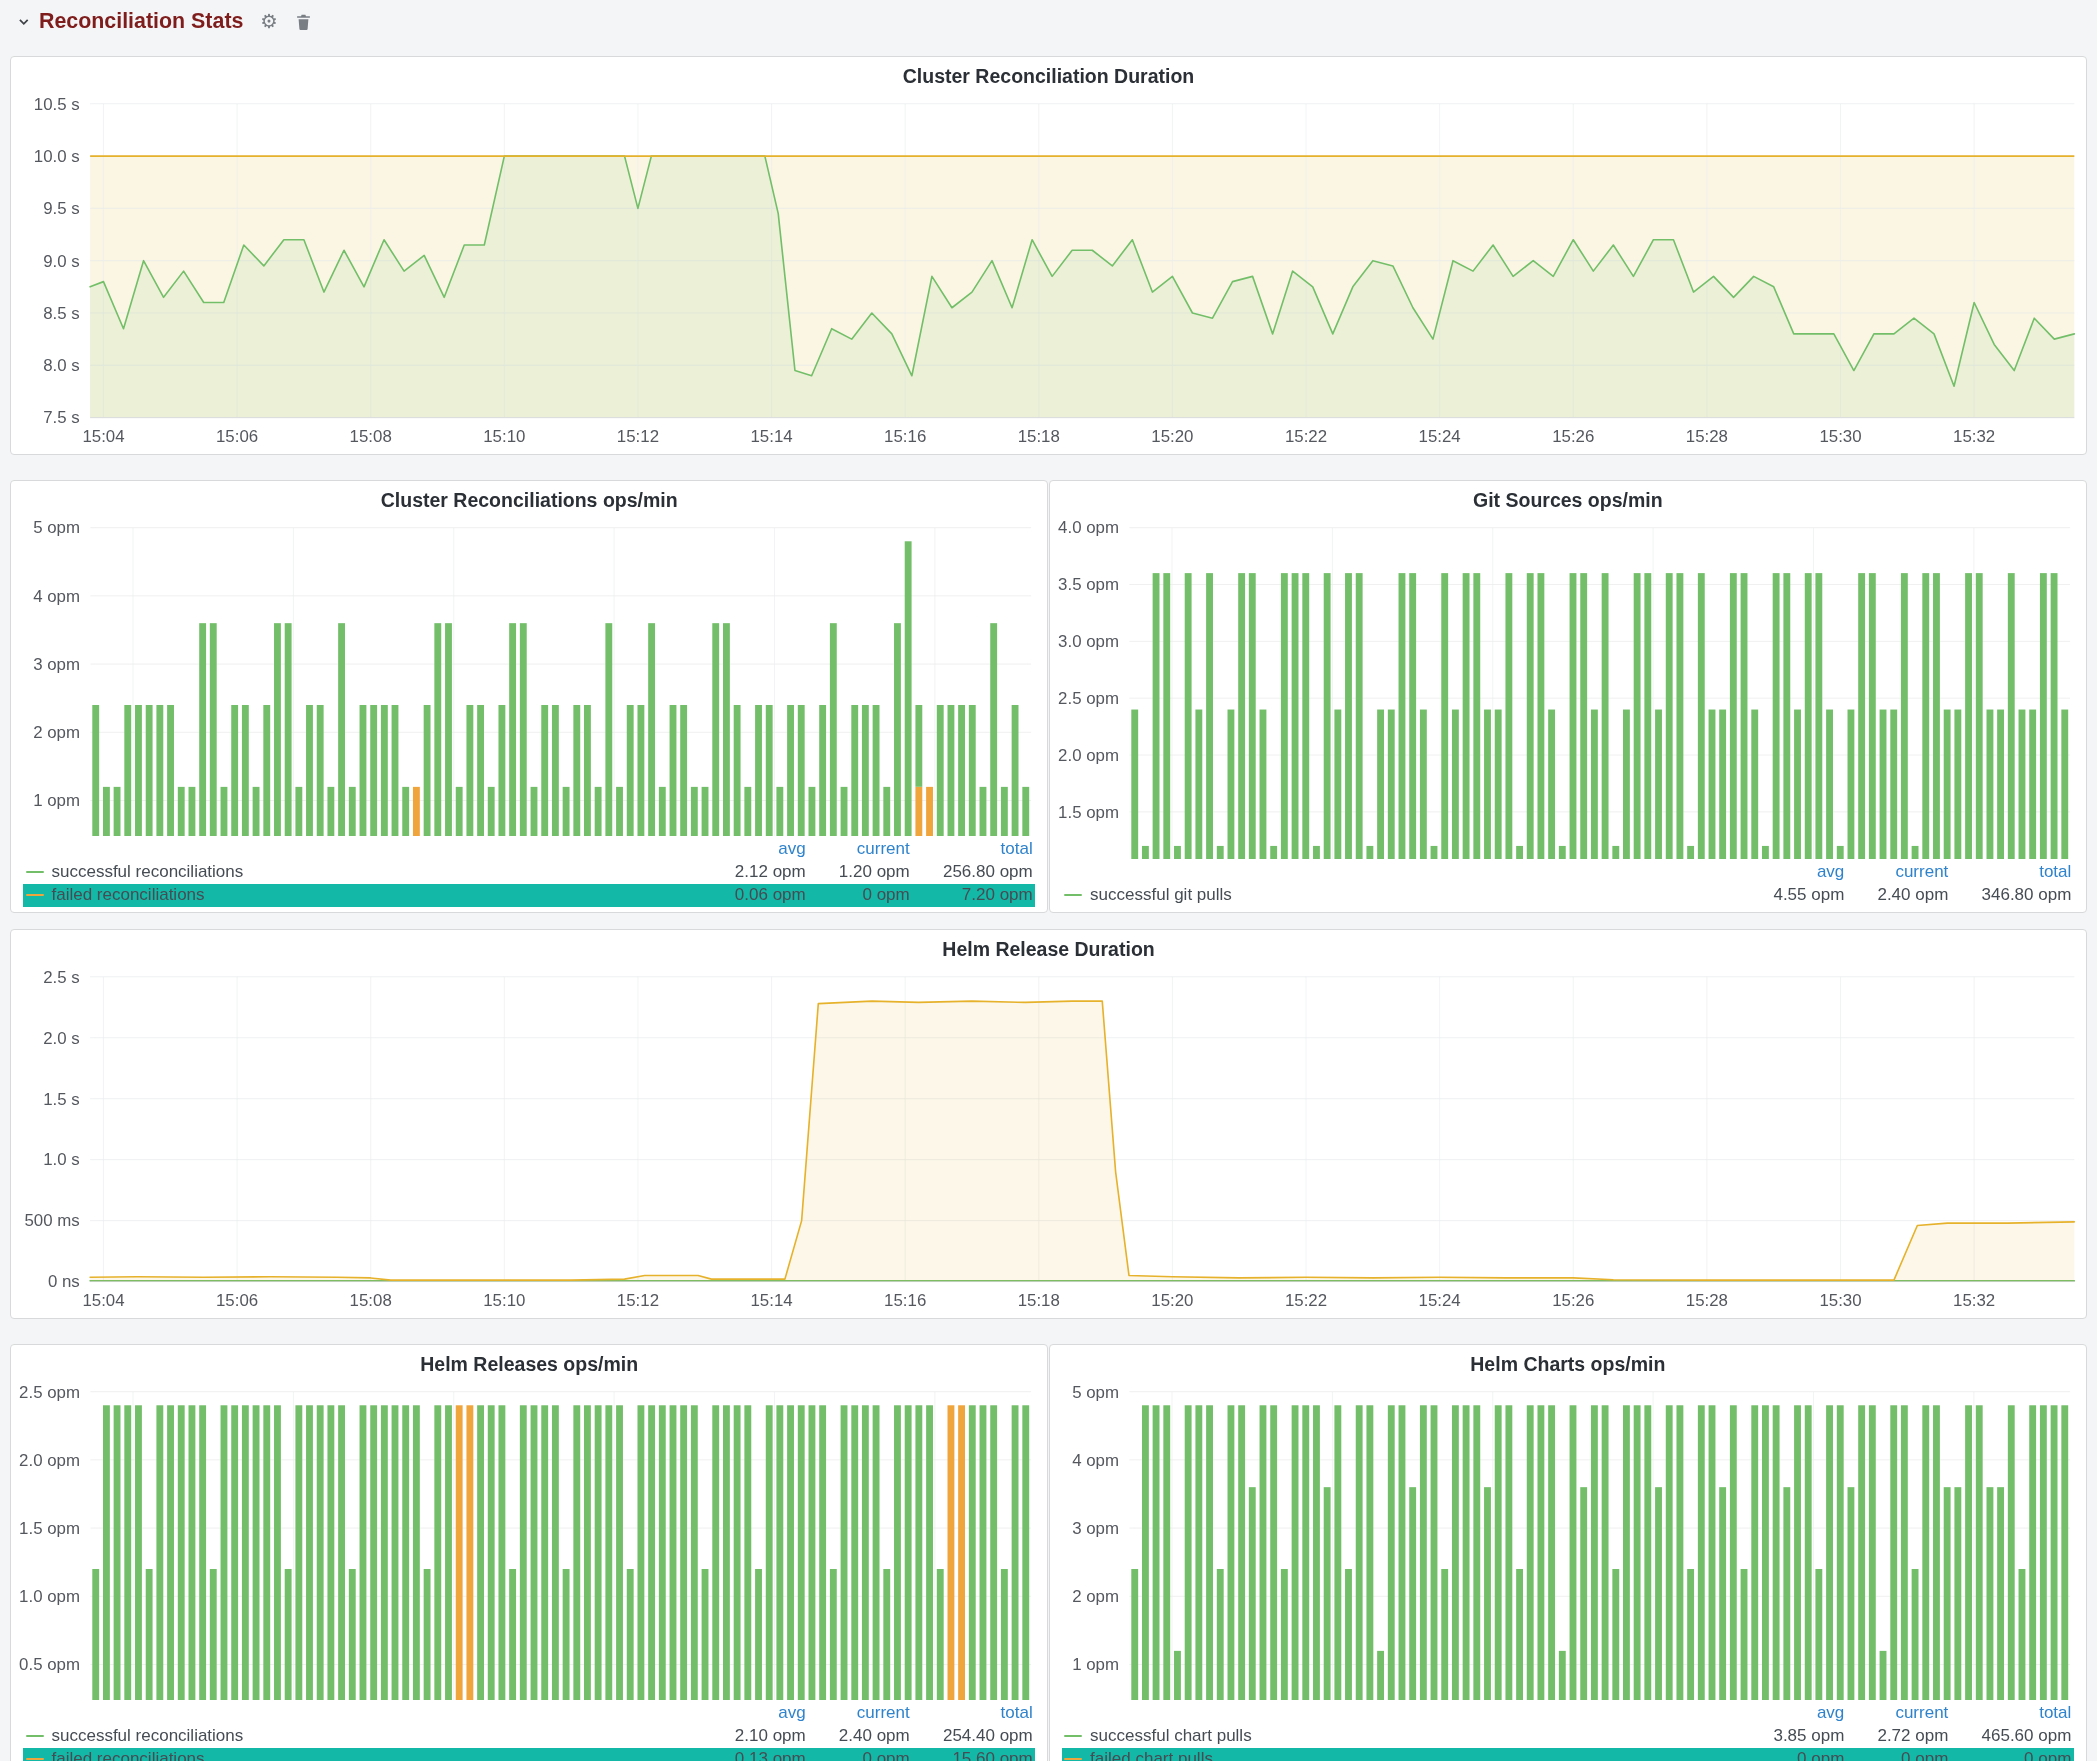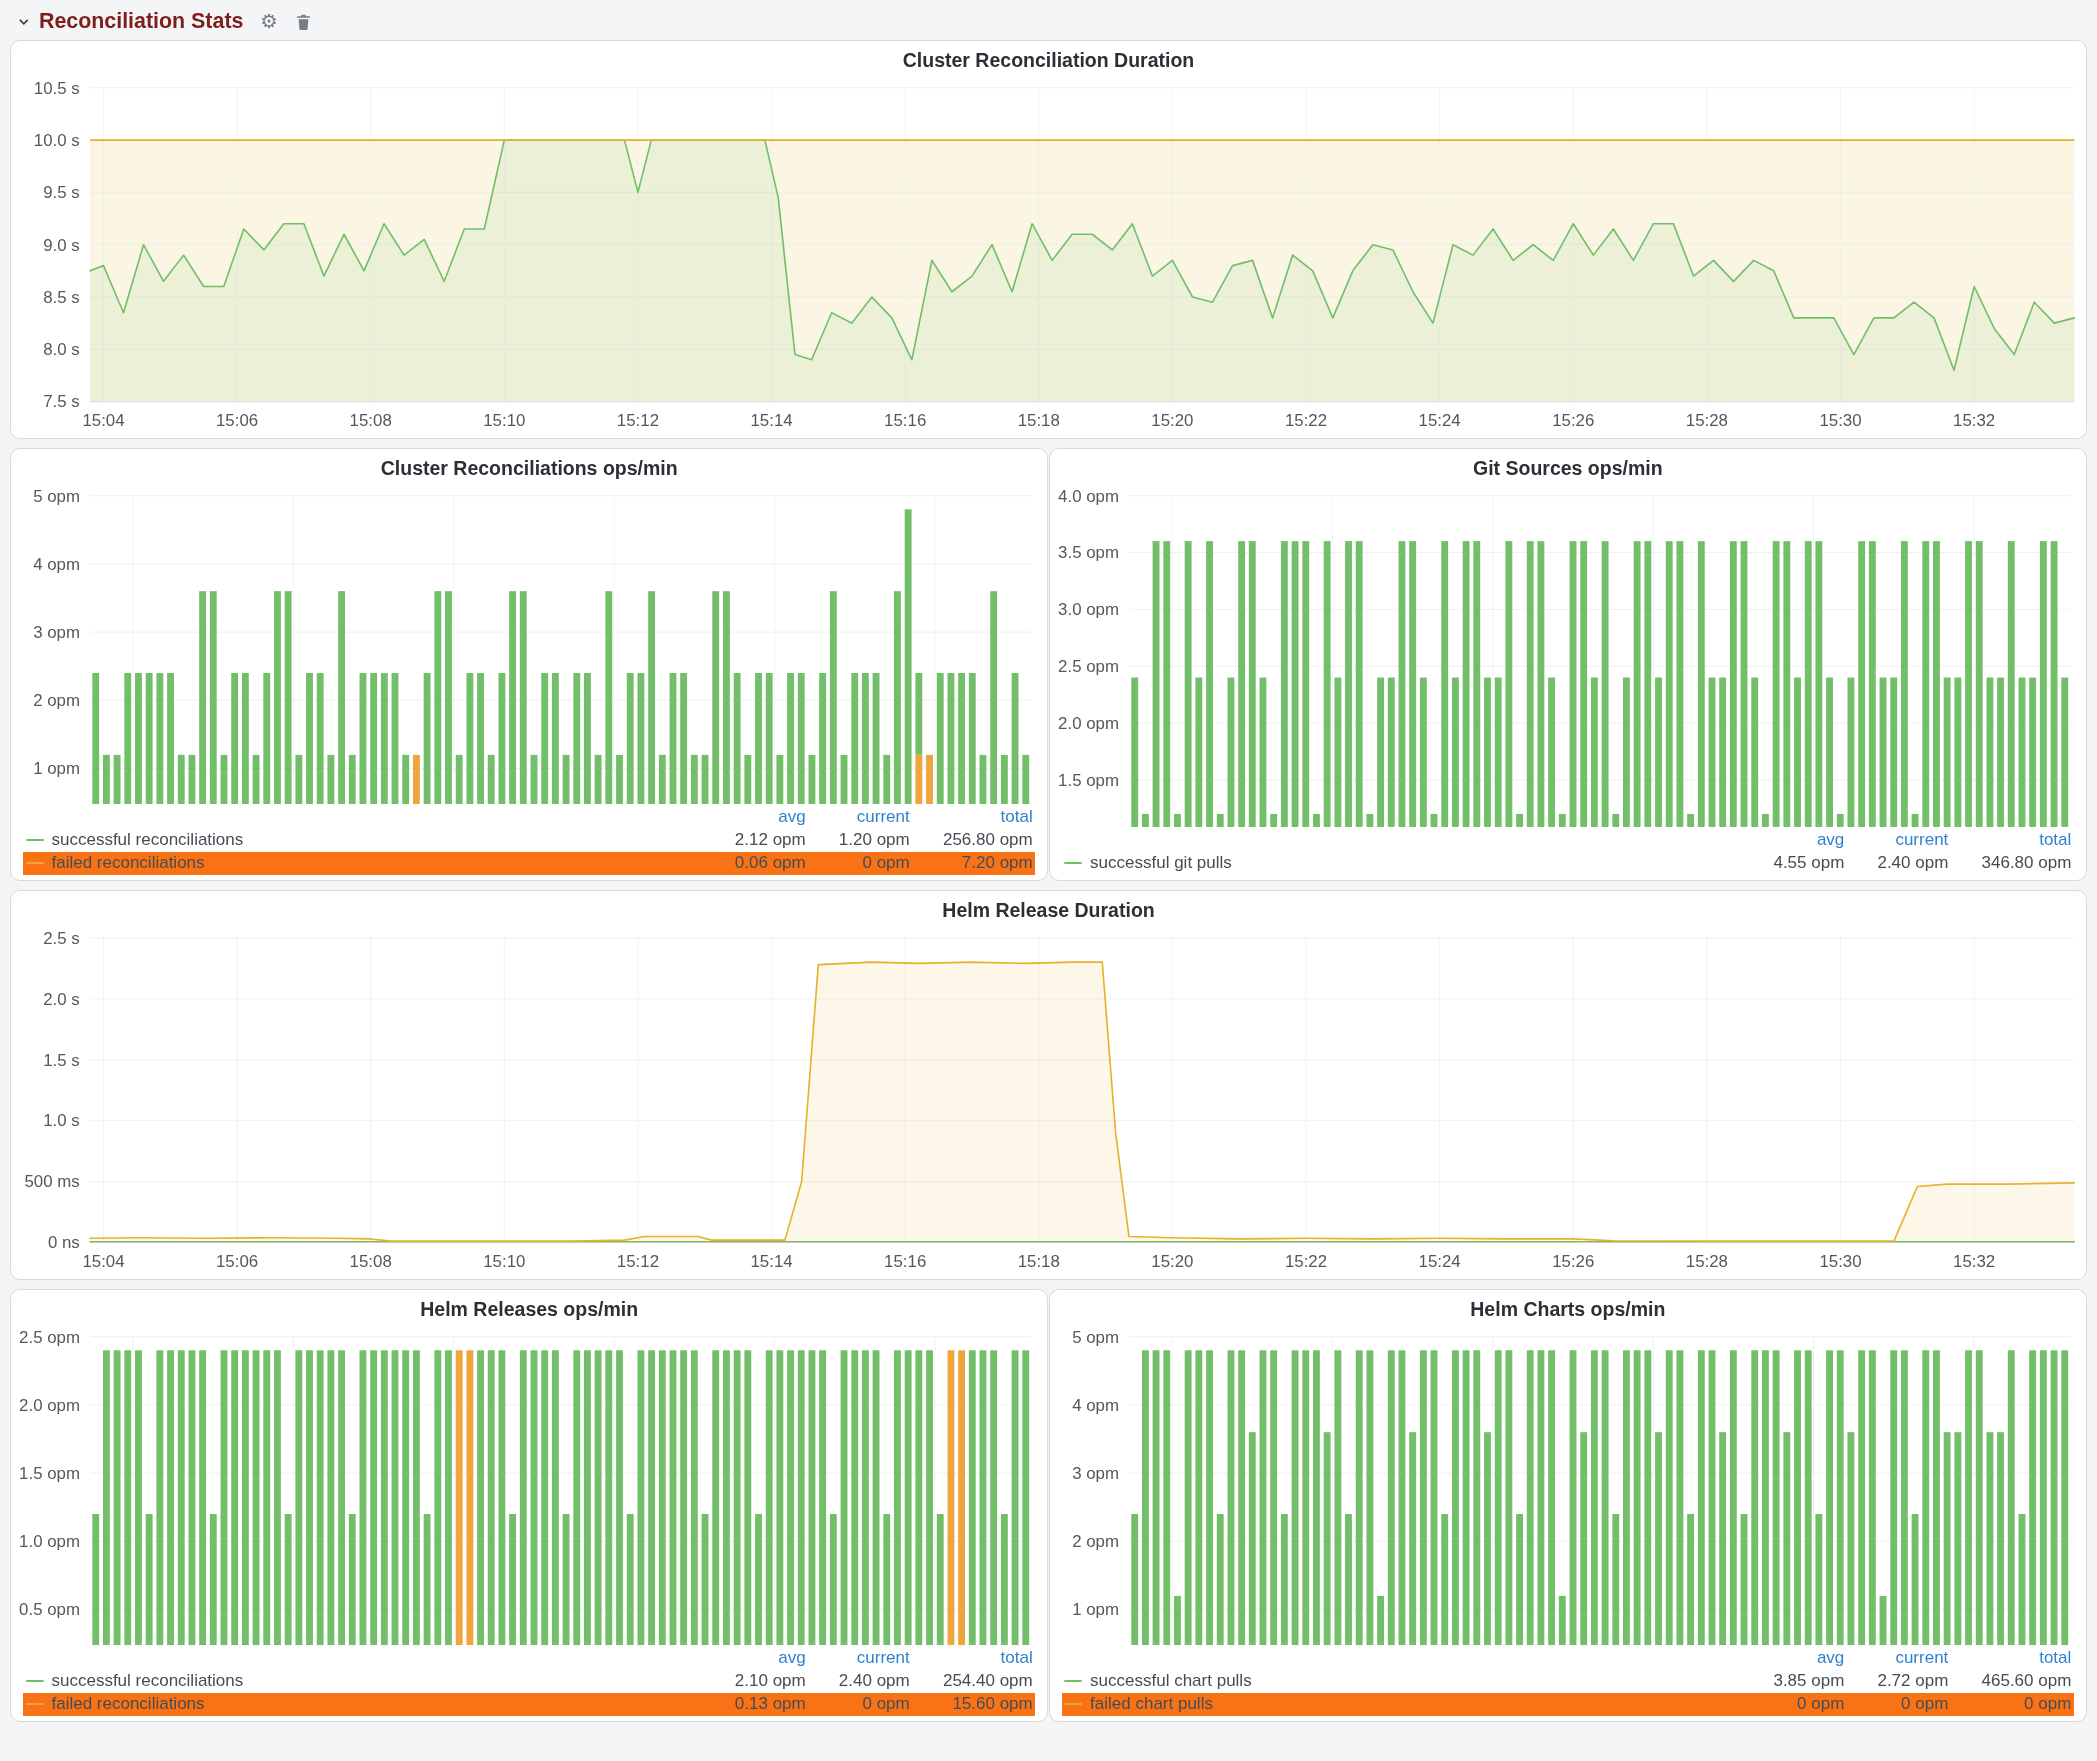--- a/index.html
+++ b/index.html
@@ -5,32 +5,32 @@
   html,body{margin:0;padding:0;}
   body{
     width:2097px;height:1761px;overflow:hidden;
     background:#f4f5f6;color:#24292f;
     font-family:"Liberation Sans",sans-serif;
   }
   .wrap{padding:3.9px 10.4px 0;}
   .sec{display:flex;align-items:center;height:36px;gap:7.8px;padding-left:5.2px;}
   .sec .t{font-size:21.4px;font-weight:700;color:#7f1d1d;}
   .icon-btn{margin-left:9px;cursor:pointer;display:flex;align-items:center;color:#797e85;}
-  .panel{background:#fff;border:0.6px solid #d8d9da;border-radius:10px;display:flex;flex-direction:column;margin-bottom:9px;}
+  .panel{background:#fff;border:0.6px solid #d8d9da;border-radius:4px;display:flex;flex-direction:column;margin-bottom:9px;margin-top:16px;}
   .p1{height:397px;}
   .p4{height:388px;}
   .row{display:flex;gap:1px;margin-bottom:9px;}
   .row .panel{flex:1;height:431px;margin-bottom:0;}
   .ptitle{height:35px;line-height:38px;text-align:center;font-size:19.5px;font-weight:700;color:#2b2f36;flex:none;}
   .chart{flex:1;position:relative;overflow:hidden;}
   .chart svg{position:absolute;left:0;top:0;}
   .chart text{font-size:26px;fill:#54575e;font-family:"Liberation Sans",sans-serif;}
   .legend{padding:1.3px 11.7px 5.2px;flex:none;}
   .lrow{display:flex;align-items:center;height:23px;font-size:17px;color:#464c54;padding:0 2.6px;justify-content:flex-end;}
-  .lrow.stripe{background:#f97316;}
+  .lrow.stripe{background:#14b8a6;}
   .lrow .lab{flex:1;display:flex;align-items:center;gap:7.8px;}
   .dash{width:18px;height:1.9px;border-radius:1.3px;display:inline-block;}
   .cell{width:104px;text-align:right;}
   .cell.tot{width:123px;}
   .lhead{color:#2f83cc;font-weight:500;cursor:pointer;}
 </style>
 </head>
 <body>
 
 <div class="wrap">

